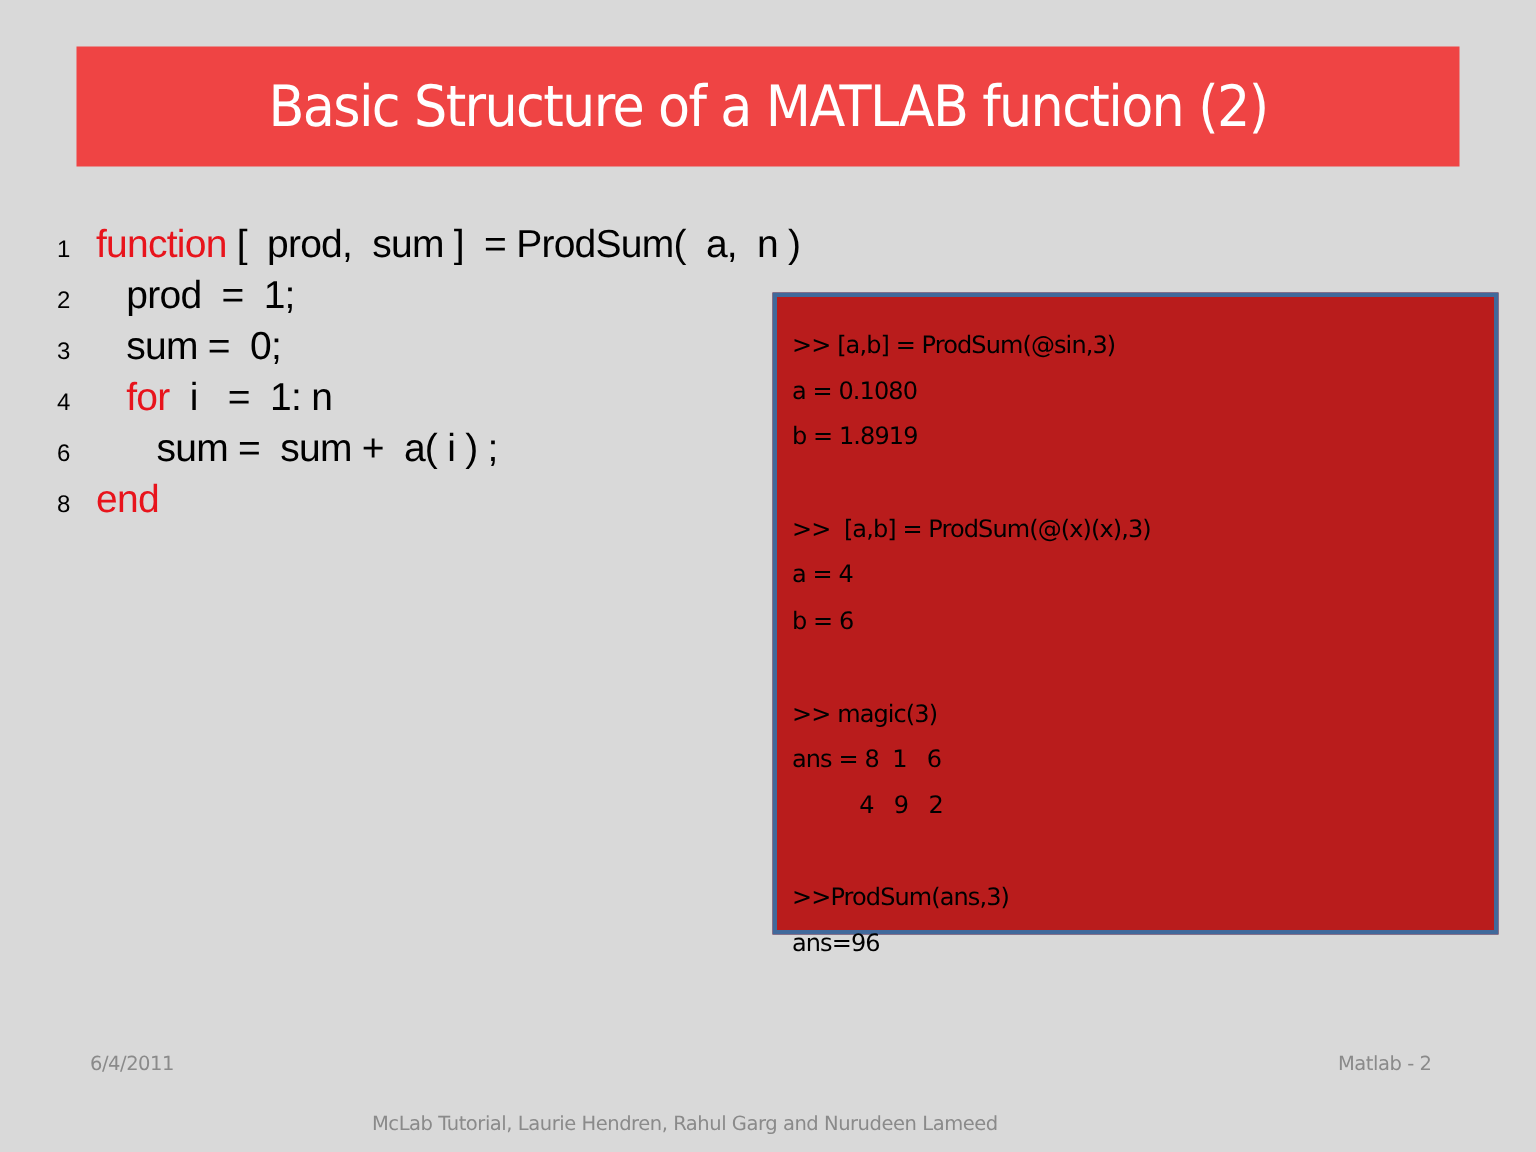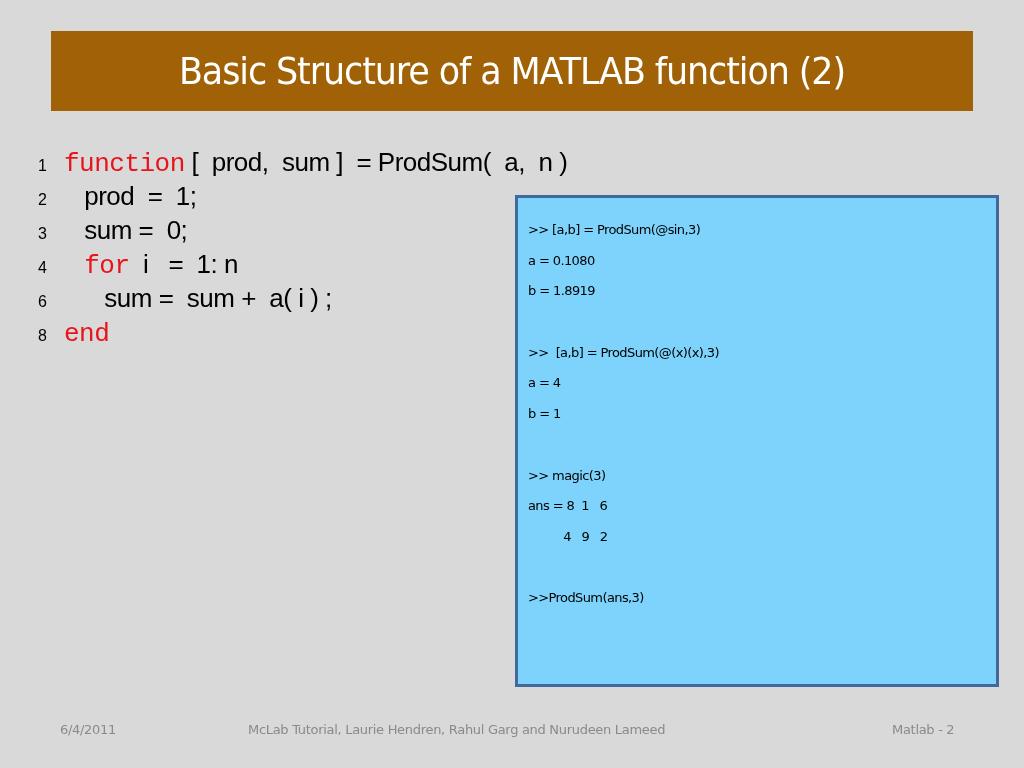--- a/index.html
+++ b/index.html
@@ -13,21 +13,21 @@
     position: relative;
     overflow: hidden;
     font-family: "Liberation Sans", sans-serif;
   }
   .title-bar {
     position: absolute;
     left: 51px;
     top: 31px;
     width: 922px;
     height: 80px;
-    background: #a16207;
+    background: #ef4444;
     display: flex;
     align-items: center;
     justify-content: center;
   }
   .title-text {
     color: #ffffff;
     font-family: "DejaVu Sans", sans-serif;
     font-size: 38px;
     letter-spacing: -1.2px;
     transform: scaleX(0.92);
@@ -52,53 +52,52 @@
     width: 26px;
     font-size: 16px;
     color: #000;
     vertical-align: baseline;
   }
   .code-text {
     letter-spacing: -0.5px;
   }
   .kw {
     color: #e8141c;
-    font-family: Liberation Mono, monospace;
   }
   .console-box {
     position: absolute;
     left: 515px;
     top: 195px;
     width: 484px;
-    height: 492px;
-    background: #7dd3fc;
+    height: 428px;
+    background: #b91c1c;
     border: 3px solid #41699b;
     box-sizing: border-box;
     padding: 17px 0 0 10px;
     font-family: "DejaVu Sans", sans-serif;
-    font-size: 13px;
+    font-size: 16px;
     color: #000;
   }
   .console-line {
     height: 30.7px;
     line-height: 30.7px;
     white-space: pre;
     letter-spacing: -0.6px;
   }
   .footer {
     position: absolute;
-    top: 722px;
+    top: 702px;
     font-family: "DejaVu Sans", sans-serif;
     font-size: 13px;
     color: #8a8a8a;
     white-space: nowrap;
     letter-spacing: -0.3px;
   }
   .footer-date { left: 60px; }
-  .footer-center { left: 248px; }
+  .footer-center { left: 248px; margin-top: 40px; }
   .footer-page { left: 892px; }
 </style>
 </head>
 <body>
 
 <div class="title-bar">
   <span class="title-text">Basic Structure of a MATLAB function (2)</span>
 </div>
 
 <div class="code">
@@ -110,24 +109,25 @@
   <div class="code-line"><span class="line-no">8</span><span class="code-text"><span class="kw">end</span></span></div>
 </div>
 
 <div class="console-box">
   <div class="console-line">&gt;&gt; [a,b] = ProdSum(@sin,3)</div>
   <div class="console-line">a = 0.1080</div>
   <div class="console-line">b = 1.8919</div>
   <div class="console-line"></div>
   <div class="console-line">&gt;&gt;  [a,b] = ProdSum(@(x)(x),3)</div>
   <div class="console-line">a = 4</div>
-  <div class="console-line">b = 1</div>
+  <div class="console-line">b = 6</div>
   <div class="console-line"></div>
   <div class="console-line">&gt;&gt; magic(3)</div>
   <div class="console-line">ans = 8  1   6</div>
   <div class="console-line">          4   9   2</div>
   <div class="console-line"></div>
   <div class="console-line">&gt;&gt;ProdSum(ans,3)</div>
+  <div class="console-line">ans=96</div>
 </div>
 
 <div class="footer footer-date">6/4/2011</div>
 <div class="footer footer-center">McLab Tutorial,  Laurie Hendren, Rahul Garg and Nurudeen Lameed</div>
 <div class="footer footer-page">Matlab - 2</div>
 
 </body></html>

